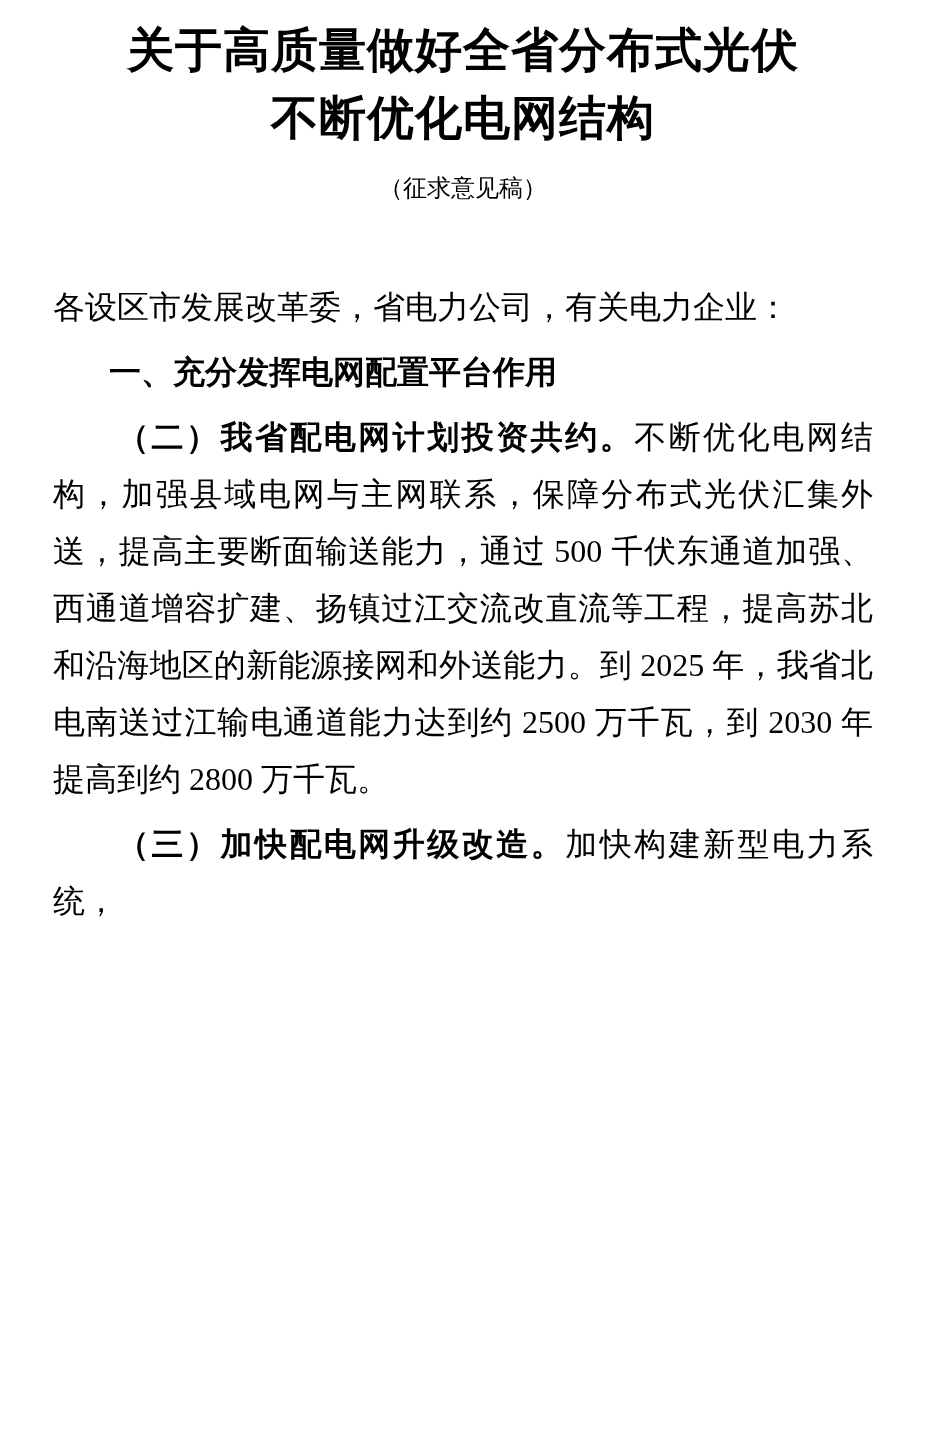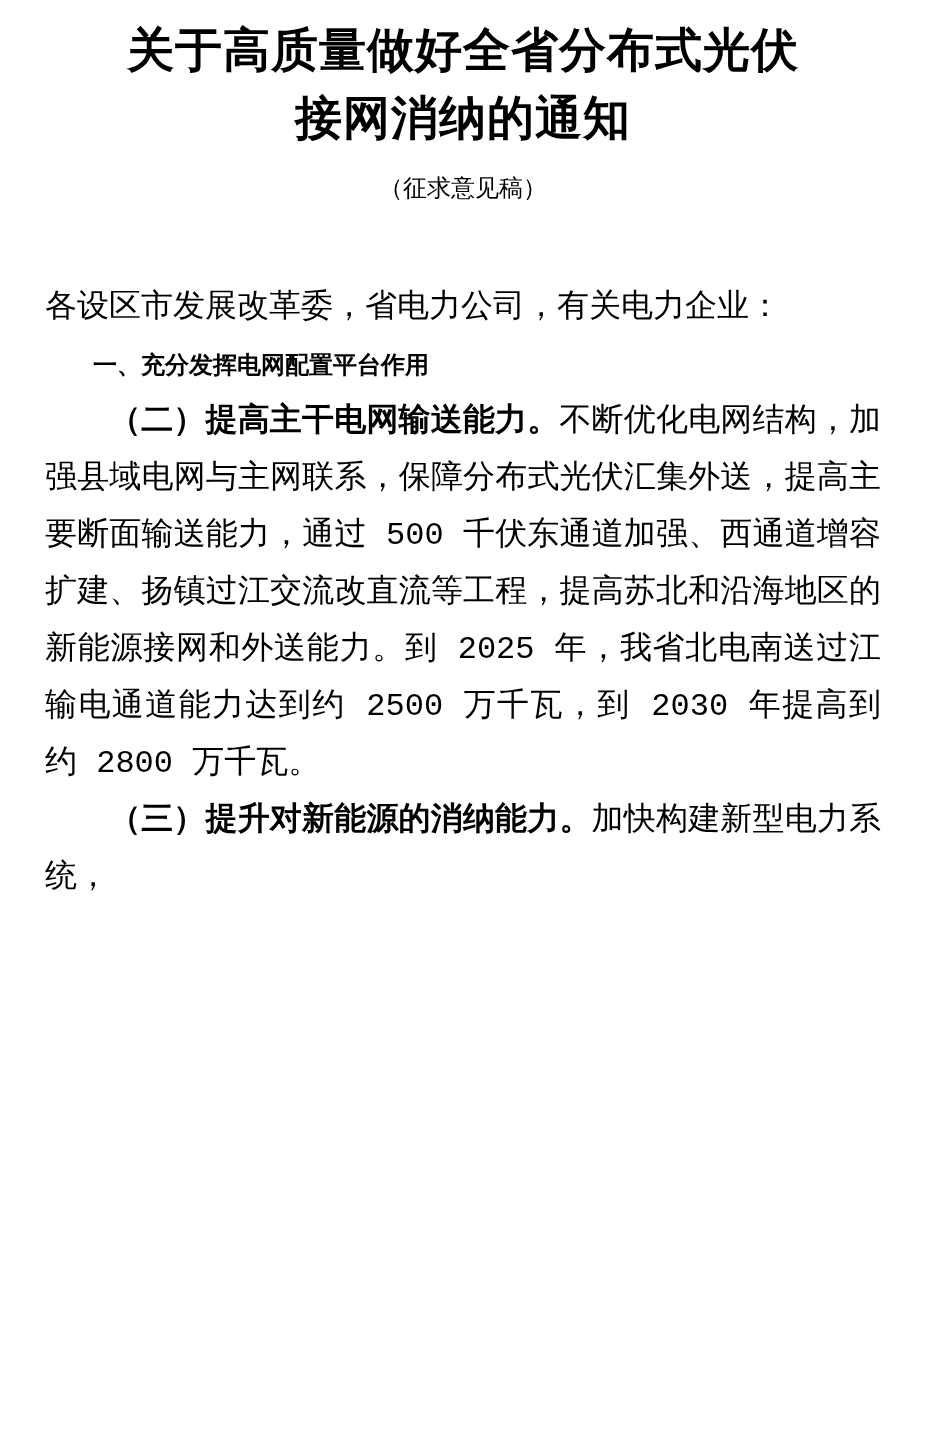--- a/index.html
+++ b/index.html
@@ -33,51 +33,51 @@
     font-size: 24px;
     line-height: 40px;
   }
   .body-text {
     margin-top: 71px;
     font-family: "Liberation Serif", "DejaVu Serif", serif;
     font-size: 32px;
     line-height: 57px;
     text-align: justify;
   }
-  .para { margin: 0; font-family: Liberation Mono, monospace; }
+  .para { margin: 8px; }
   .indent { text-indent: 2em; }
   .section-heading {
     margin: 0;
     font-family: "Liberation Sans", "DejaVu Sans", sans-serif;
     font-weight: bold;
-    font-size: 24px;
+    font-size: 32px;
     line-height: 57px;
     text-indent: 2em;
     text-align: left;
   }
   .lead { font-weight: bold; }
 </style>
 </head>
 <body>
 
 <div class="page">
 
   <h1 class="title">
     <span class="title-line">关于高质量做好全省分布式光伏</span>
-    <span class="title-line">接网消纳的通知</span>
+    <span class="title-line">不断优化电网结构</span>
   </h1>
 
   <div class="subtitle">（征求意见稿）</div>
 
   <div class="body-text">
 
     <p class="para">各设区市发展改革委，省电力公司，有关电力企业：</p>
 
 
     <h2 class="section-heading">一、充分发挥电网配置平台作用</h2>
 
 
-    <p class="para indent"><b class="lead">（二）提高主干电网输送能力。</b><span>不断优化电网结构，加强县域电网与主网联系，保障分布式光伏汇集外送，提高主要断面输送能力，通过 500 千伏东通道加强、西通道增容扩建、扬镇过江交流改直流等工程，提高苏北和沿海地区的新能源接网和外送能力。到 2025 年，我省北电南送过江输电通道能力达到约 2500 万千瓦，到 2030 年提高到约 2800 万千瓦。</span></p>
+    <p class="para indent"><b class="lead">（二）我省配电网计划投资共约。</b><span>不断优化电网结构，加强县域电网与主网联系，保障分布式光伏汇集外送，提高主要断面输送能力，通过 500 千伏东通道加强、西通道增容扩建、扬镇过江交流改直流等工程，提高苏北和沿海地区的新能源接网和外送能力。到 2025 年，我省北电南送过江输电通道能力达到约 2500 万千瓦，到 2030 年提高到约 2800 万千瓦。</span></p>
 
-    <p class="para indent"><b class="lead">（三）提升对新能源的消纳能力。</b><span>加快构建新型电力系统，</span></p>
+    <p class="para indent"><b class="lead">（三）加快配电网升级改造。</b><span>加快构建新型电力系统，</span></p>
 
   </div>
 </div>
 
 </body></html>

